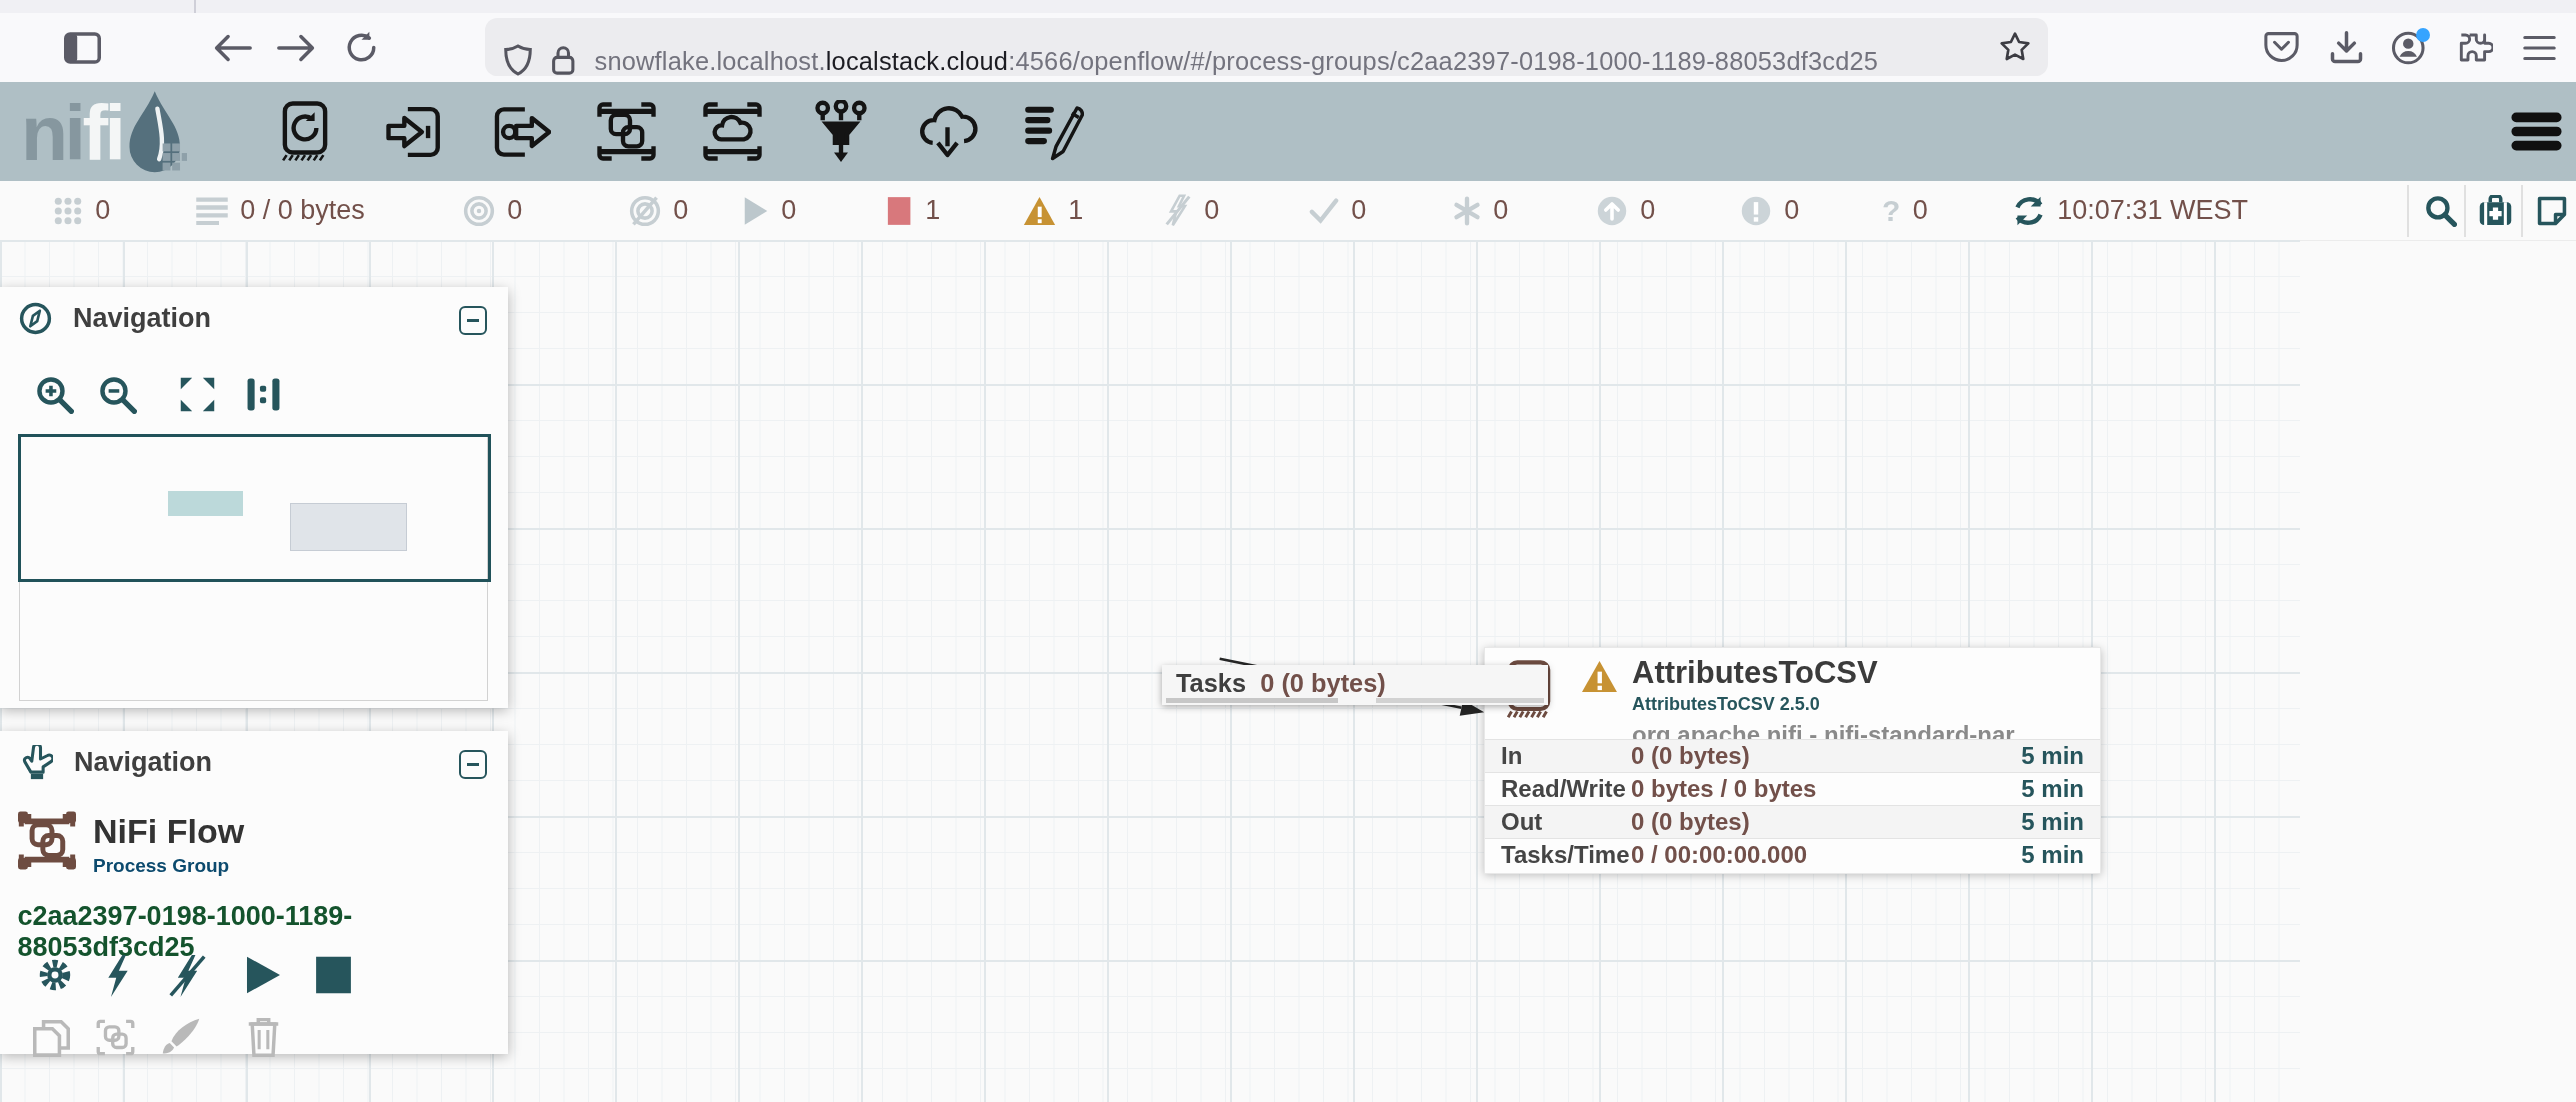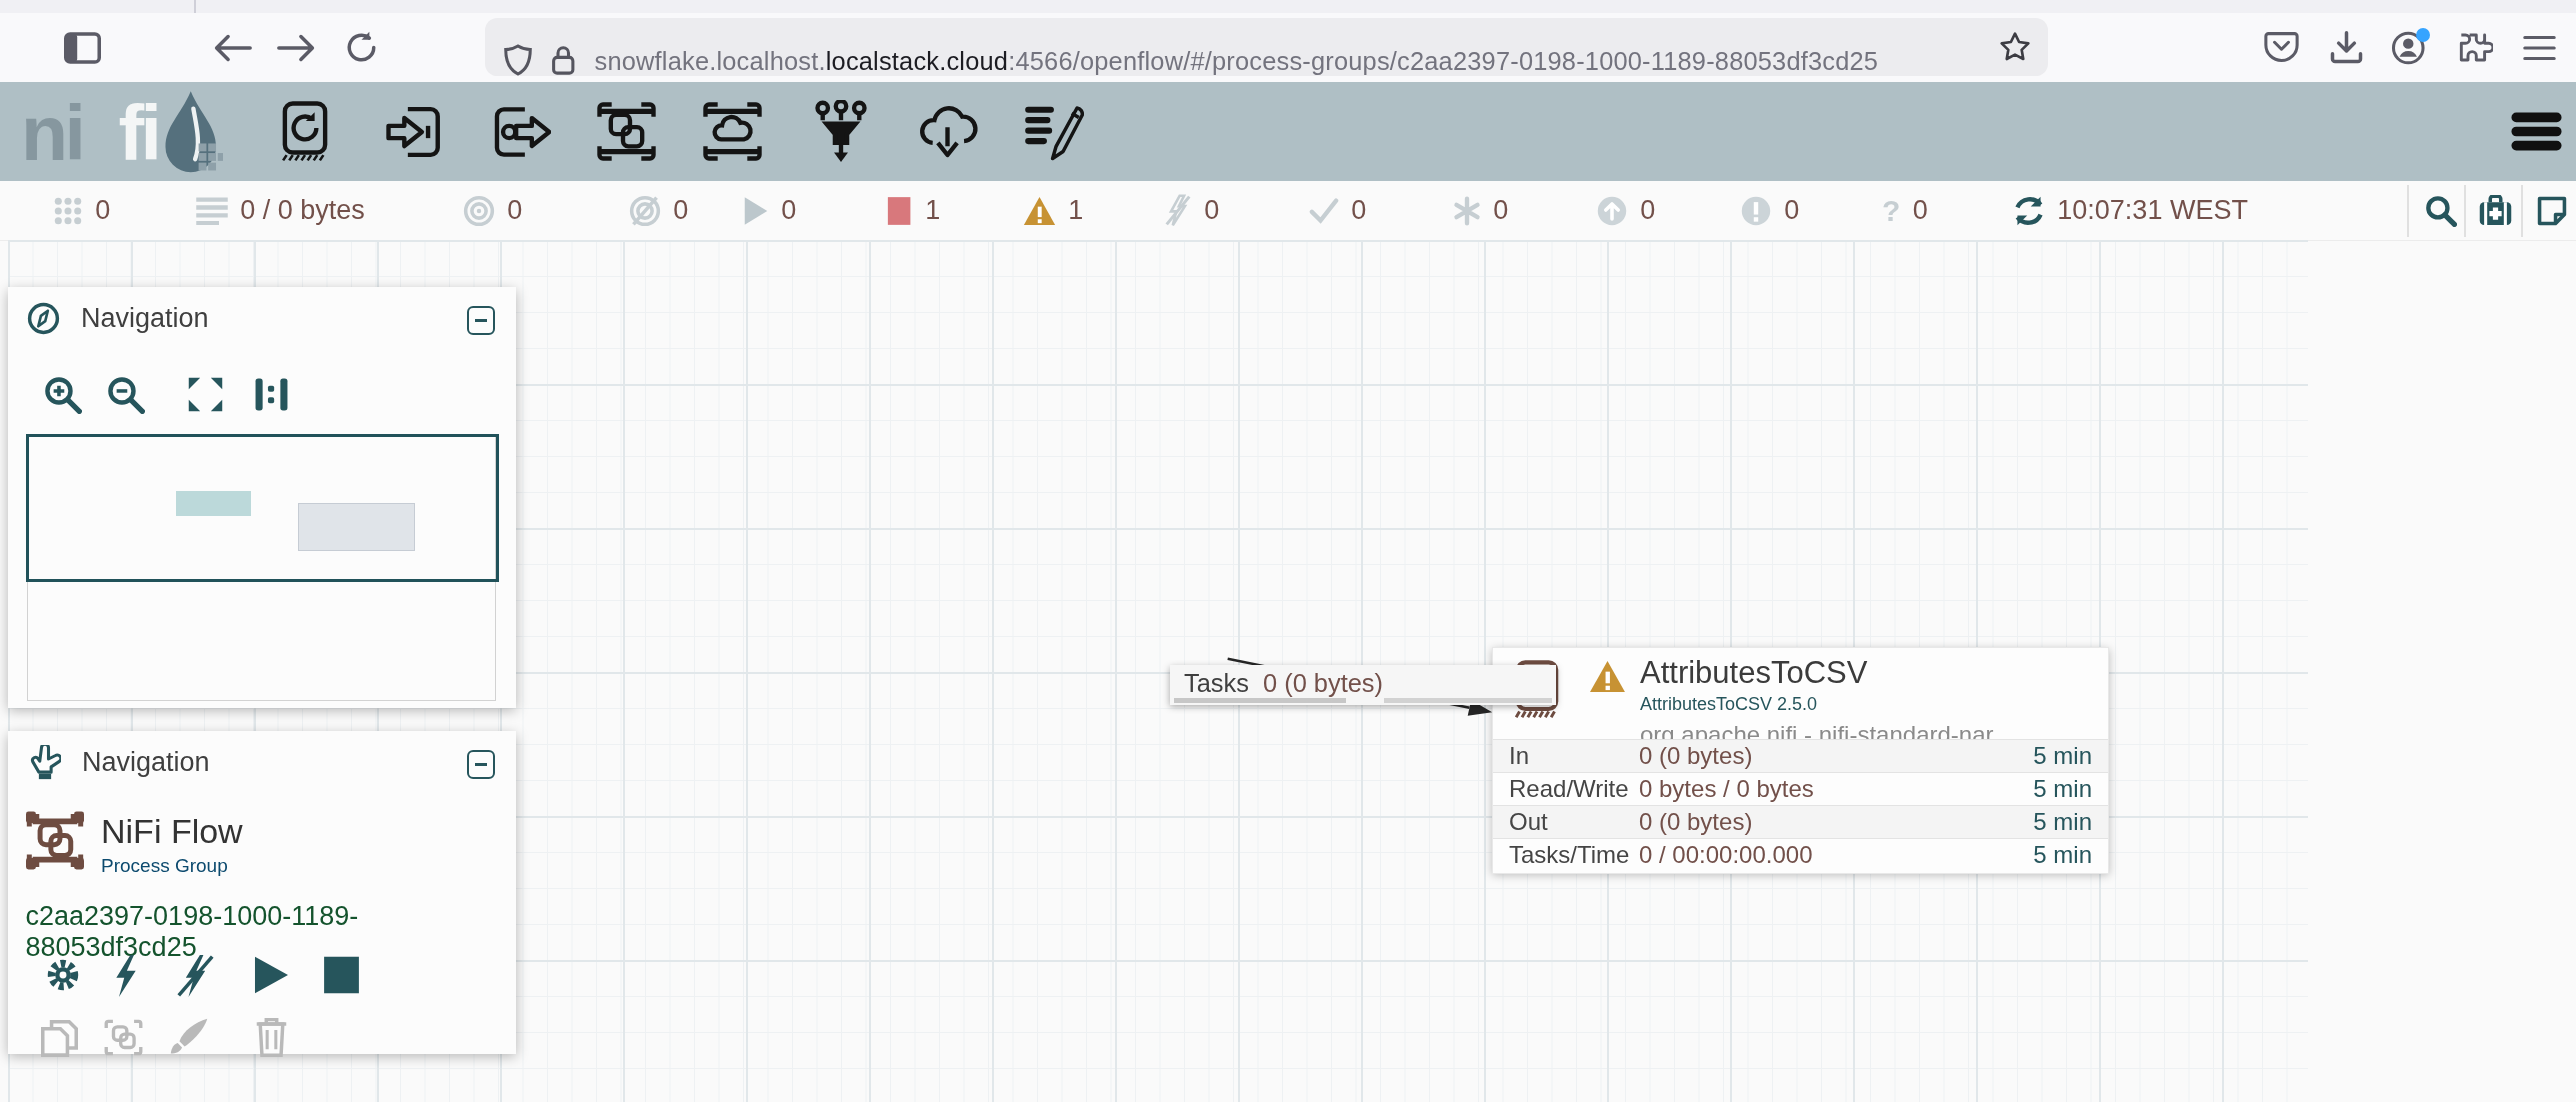--- a/index.html
+++ b/index.html
@@ -13,37 +13,37 @@
   .toolbar{left:0;top:13px;width:2576px;height:69px;background:#f9f9fb;}
   .tbicon{position:absolute;top:0;height:69px;display:flex;align-items:center;justify-content:center;color:#5b5b66;}
   .urlbar{position:absolute;left:485px;top:5.3px;width:1563px;height:58px;background:#ececef;border-radius:12.3px;display:flex;align-items:flex-end;}
   .urltext{font-size:25.4px;color:#73737e;white-space:nowrap;letter-spacing:0.2px;}
   .urltext .dom{color:#1c1c22;}
 
   
   .nifihdr{left:0;top:82px;width:2576px;height:99px;background:#afbfc5;}
   .logo{position:absolute;left:21px;top:7px;display:flex;align-items:center;}
   .logotext{font-size:77px;font-weight:bold;letter-spacing:-3.5px;color:#86979f;line-height:84px;}
-  .logotext .fi{color:#f4f6f6;margin-left:36px;}
+  .logotext .fi{color:#f4f6f6;}
   .htool{position:absolute;top:0;height:99px;width:96px;display:flex;align-items:center;justify-content:center;}
 
   
   .statusbar{left:0;top:181px;width:2576px;height:59px;background:#fafafa;border-bottom:0.9px solid #ececec;}
   .stitem{position:absolute;top:0;height:59px;display:flex;align-items:center;gap:12.3px;}
   .stval{font-size:27px;color:#72504a;}
   .stsep{position:absolute;top:3.5px;width:1.8px;height:52px;background:#e0e0e0;}
 
   
-  .canvas{left:8px;top:240px;width:2300px;height:862px;background-color:#fafafa;
+  .canvas{left:0;top:240px;width:2300px;height:862px;background-color:#fafafa;
     background-image:
       linear-gradient(to right,#e1e7ea 1.8px,transparent 1.8px),
       linear-gradient(to bottom,#e1e7ea 1.8px,transparent 1.8px),
       linear-gradient(to right,#eef1f3 0.9px,transparent 0.9px),
       linear-gradient(to bottom,#eef1f3 0.9px,transparent 0.9px);
-    background-size:123px 123px,144px 144px,24.5px 24.5px,36px 36px;}
+    background-size:123px 123px,144px 144px,24.5px 24.5px,36px 36px;font-weight:bold;}
 
   .panel{position:absolute;left:0;width:508px;background:#fcfcfc;box-shadow:0 2.6px 12.3px rgba(0,0,0,.28);}
   .panelhdr{position:absolute;left:0;top:0;width:100%;height:63px;display:flex;align-items:center;}
   .paneltitle{font-size:27px;color:#3f3f3f;margin-left:21px;}
   .collapsebtn{position:absolute;right:21px;top:19px;width:24.5px;height:24.5px;border:2.6px solid #26555c;border-radius:6.1px;display:flex;align-items:center;justify-content:center;}
   .collapsebtn .minus{width:12.3px;height:3.5px;background:#26555c;}
 
   .minimap{position:absolute;left:19px;top:148px;width:467px;height:264px;border:1.8px solid #d2d2d2;background:#fcfcfc;}
   .mviewport{position:absolute;left:-1.8px;top:-1.8px;width:467px;height:142px;border:3.5px solid #21525a;}
   .mport{position:absolute;left:148px;top:55px;width:75px;height:24.5px;background:#bcd9da;}

